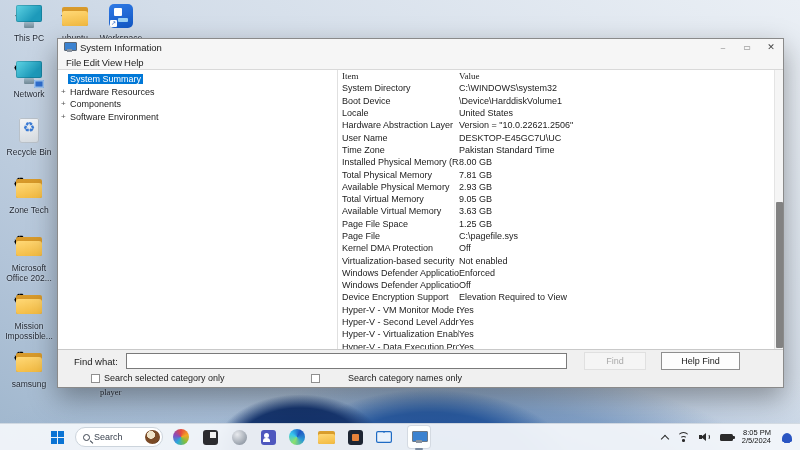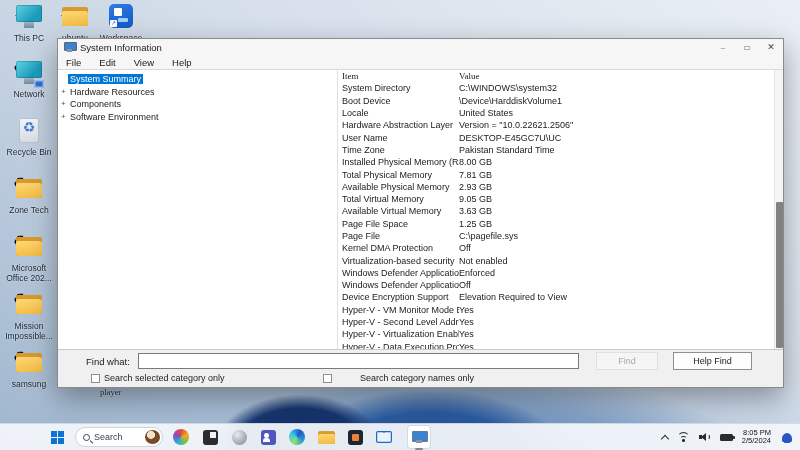--- a/index.html
+++ b/index.html
@@ -58,39 +58,39 @@
     border:1px solid #8a8a8a; box-shadow:0 10px 26px rgba(0,0,0,.35); display:flex; flex-direction:column; }
   .titlebar { height:16px; display:flex; align-items:center; padding-left:6px; background:#f6f6f6; }
   .title-icon { width:11px; height:10px; position:relative; margin-right:5px; }
   .title-icon::before { content:""; position:absolute; left:0; top:0; width:11px; height:7px; background:#3b82d0;
     border:1px solid #5a6572; border-radius:1px; }
   .title-icon::after { content:""; position:absolute; left:3px; top:7px; width:5px; height:2.5px; background:#8a94a0; }
   .title-text { font-size:9.5px; color:#1b1b1b; }
   .win-controls { margin-left:auto; display:flex; height:100%; }
   .win-btn { width:24px; height:100%; display:flex; align-items:center; justify-content:center; font-size:8px; color:#7a7a7a; }
   .win-btn.close { color:#444; font-size:9px; }
-  .menubar { height:14px; display:flex; align-items:center; padding-left:8px; gap:18px; background:#f6f6f6; }
+  .menubar { height:14px; display:flex; align-items:center; padding-left:8px; gap:2px; background:#f6f6f6; }
   .menu-item { font-size:9.5px; color:#1b1b1b; }
 
   .content { flex:1; display:flex; background:#fff; border-top:1px solid #d9d9d9; border-bottom:1px solid #c9c9c9; overflow:hidden; }
   .tree { width:280px; border-right:1px solid #e0e0e0; padding-top:3px; overflow:hidden; }
   .tree-item { height:12.5px; display:flex; align-items:center; padding-left:3px; }
   .tree-item .toggle { width:7px; font-size:8px; color:#555; line-height:12px; }
   .tree-item .tlabel { font-size:9px; color:#1b1b1b; padding:0 2px; white-space:nowrap; }
   .tree-item .tlabel.selected { background:#0078d7; color:#fff; }
 
   .listpane { flex:1; position:relative; overflow:hidden; }
   .lrow { display:flex; height:12.3px; align-items:center; }
   .lrow .c1 { width:121px; padding-left:4px; font-size:9px; color:#1b1b1b; white-space:nowrap; overflow:hidden; }
   .lrow .c2 { flex:1; font-size:9px; color:#1b1b1b; white-space:nowrap; overflow:hidden; padding-right:12px; }
   .lrow.header .c1, .lrow.header .c2 { color:#1b1b1b;font-family:Liberation Serif, serif; }
   .vscroll { position:absolute; right:0; top:0; bottom:0; width:9px; background:#f5f5f5; border-left:1px solid #e4e4e4; }
   .vthumb { position:absolute; left:1px; width:7px; top:132px; height:146px; background:#828282; border-radius:1px; }
 
-  .findbar { height:22px; display:flex; align-items:center; background:#f0f0f0; padding-left:28px; }
+  .findbar { height:22px; display:flex; align-items:center; background:#f0f0f0; padding-left:16px; }
   .find-label { font-size:9.5px; color:#1b1b1b; width:52px; }
   .find-input { width:441px; height:16px; border:1px solid #7a7a7a; background:#fff; font-size:9px; padding:0 3px;
     font-family:"Liberation Sans",sans-serif; }
   .btn { height:18px; font-size:9px; font-family:"Liberation Sans",sans-serif; display:flex; align-items:center; justify-content:center; }
   .btn.find { width:62px; margin-left:17px; background:#f5f5f5; border:1px solid #e0e0e0; color:#a9a9a9; }
   .btn.closefind { width:79px; margin-left:15px; background:#fdfdfd; border:1px solid #8f8f8f; color:#1b1b1b; }
 
   .checkrow { height:15px; position:relative; background:#f0f0f0; }
   .cb-group { position:absolute; top:1px; display:flex; align-items:center; gap:4px; }
   .cb-box { width:9px; height:9px; border:1px solid #8f8f8f; background:#fff; }
@@ -426,21 +426,21 @@
       <input class="find-input" value="" style="">
       <div class="btn find">Find</div>
       <div class="btn closefind">Help Find</div>
     </div>
 
     <div class="checkrow">
       <div class="cb-group" style="left:33px;">
         <span class="cb-box"></span>
         <span class="cb-label">Search selected category only</span>
       </div>
-      <div class="cb-group" style="left:265px;gap:28px;">
+      <div class="cb-group" style="left:253px;gap:28px;">
         <span class="cb-box"></span>
         <span class="cb-label">Search category names only</span>
       </div>
     </div>
   </div>
 
   <div class="taskbar">
     <div class="tb-left">
       <div class="start">
         <div class="logo">

